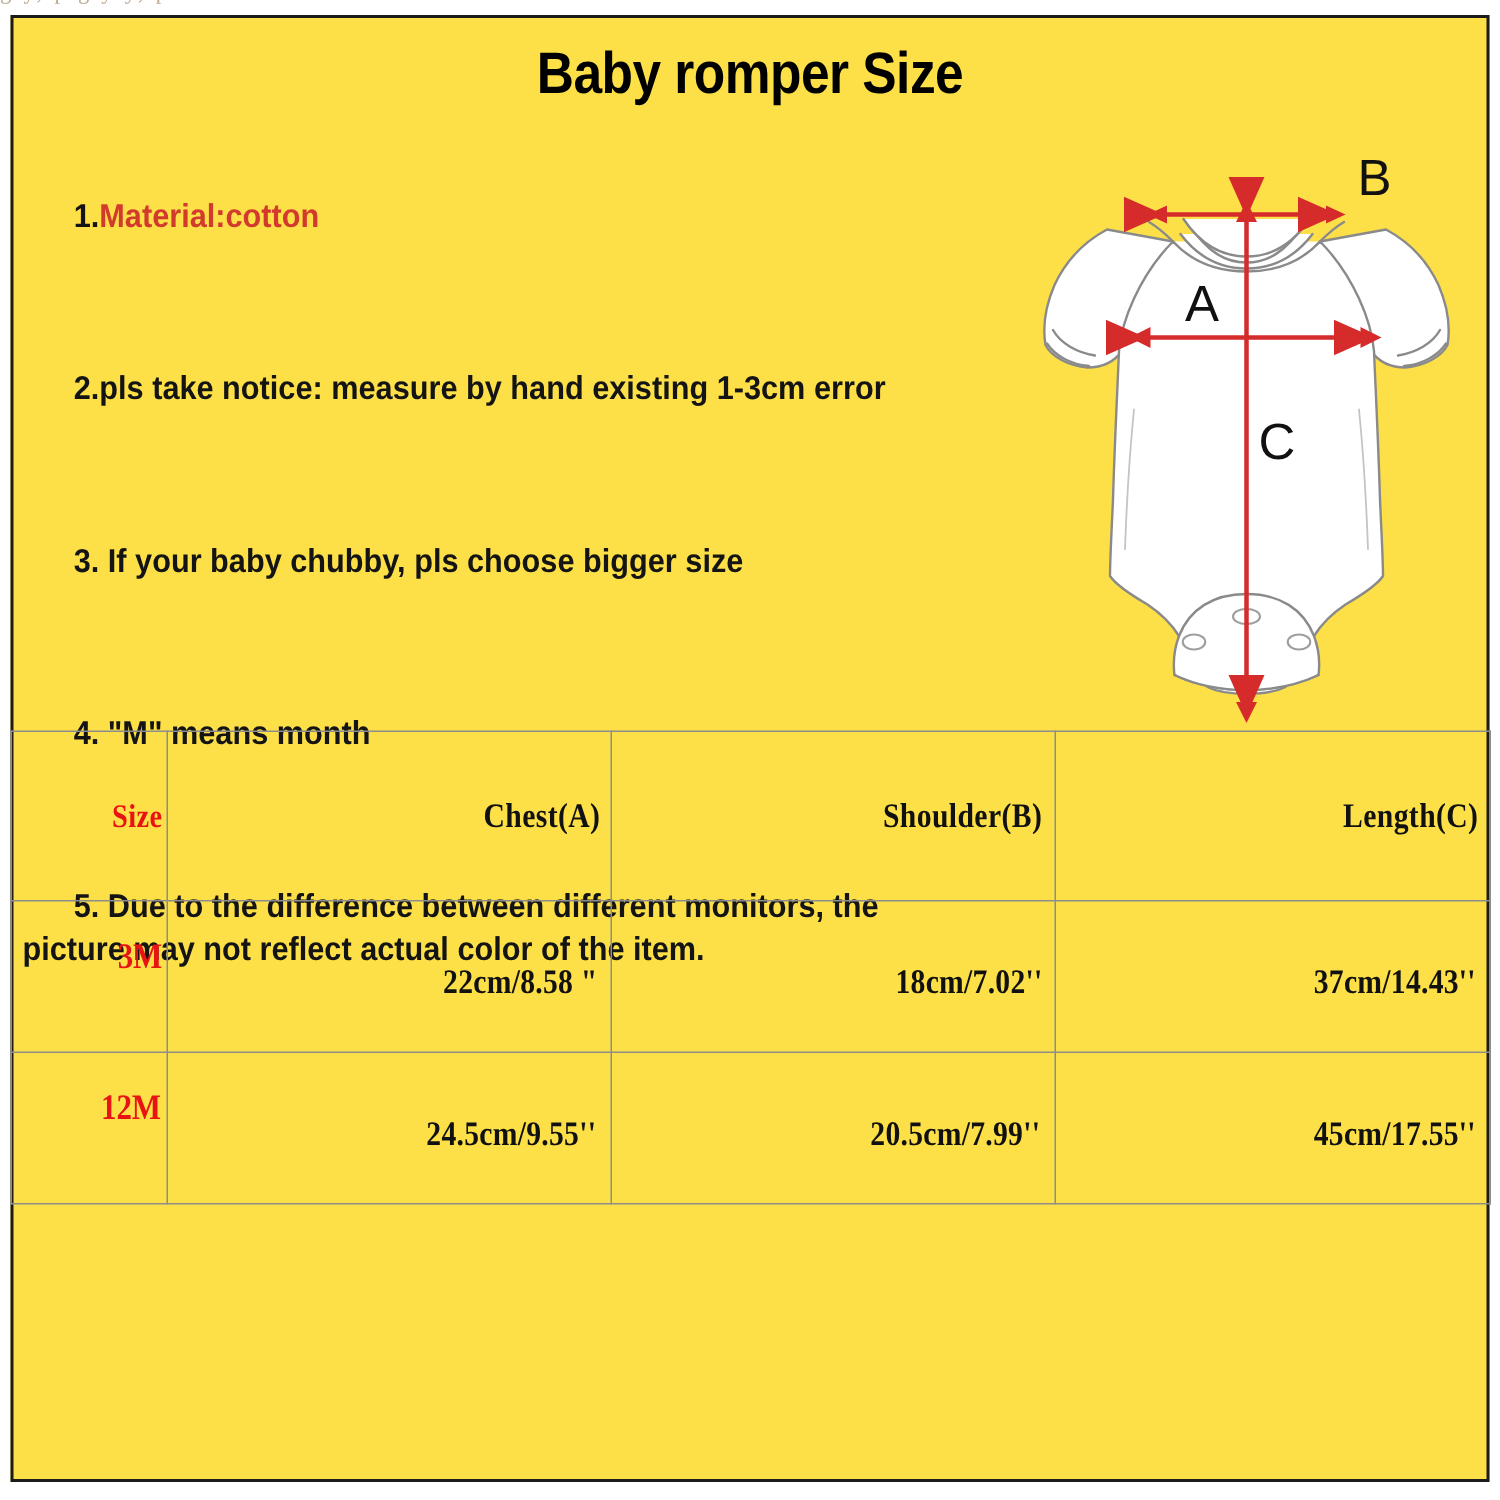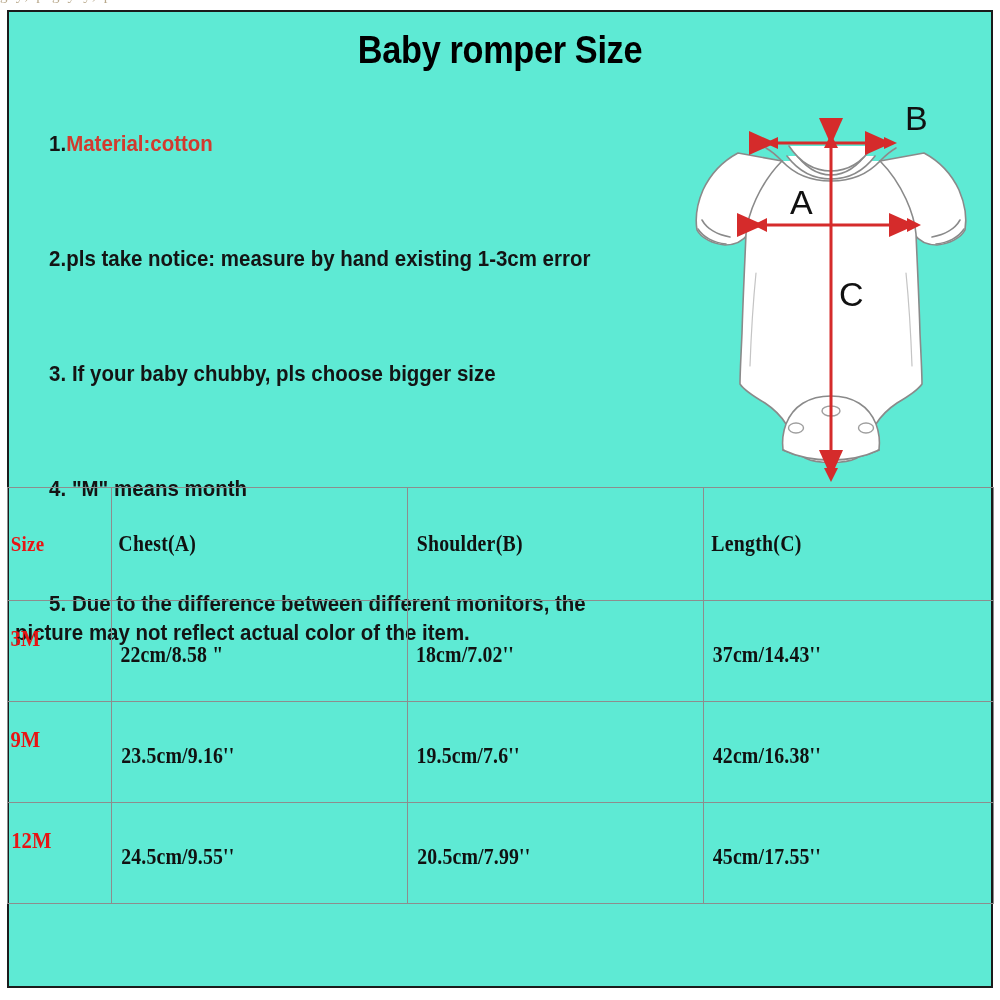--- a/index.html
+++ b/index.html
@@ -31,21 +31,21 @@
   #top-artifact span { position: relative; top: -9px; }
 
   #frame {
     position: absolute;
     left: 7px;
     top: 10px;
     width: 986px;
     height: 978px;
     border: 2px solid #1b1b1b;
     box-sizing: border-box;
-    background: #5eead4;
+    background: #fde047;
   }
 
   
   #title {
     position: absolute;
     left: 0; top: 16px;
     width: 100%;
     text-align: center;
     font-family: "Liberation Sans", sans-serif;
     font-weight: bold;
@@ -92,21 +92,21 @@
     right: -2px;
     top: 475px;
     bottom: -2px;
     border-collapse: collapse;
     width: 986px;
     table-layout: fixed;
   }
   #size-table td, #size-table th {
     border: 1px solid #8d8d8d;
     padding: 0;
-    text-align: left;
+    text-align: right;
     vertical-align: middle;
     font-family: "Liberation Serif", serif;
     font-weight: bold;
     color: #111111;
   }
   #size-table col.c-size   { width: 104px; }
   #size-table col.c-chest  { width: 296px; }
   #size-table col.c-should { width: 296px; }
   #size-table col.c-length { width: 290px; }
 
@@ -277,26 +277,20 @@
       </tr>
     </thead>
     <tbody>
       <tr>
         <td><span class="sz">3M</span></td>
         <td><span class="val">22cm/8.58 "</span></td>
         <td><span class="val">18cm/7.02''</span></td>
         <td><span class="val">37cm/14.43''</span></td>
       </tr>
       <tr>
-        <td><span class="sz">9M</span></td>
-        <td><span class="val">23.5cm/9.16''</span></td>
-        <td><span class="val">19.5cm/7.6''</span></td>
-        <td><span class="val">42cm/16.38''</span></td>
-      </tr>
-      <tr>
         <td><span class="sz">12M</span></td>
         <td><span class="val">24.5cm/9.55''</span></td>
         <td><span class="val">20.5cm/7.99''</span></td>
         <td><span class="val">45cm/17.55''</span></td>
       </tr>
     </tbody>
   </table>
 
 </div>
 

